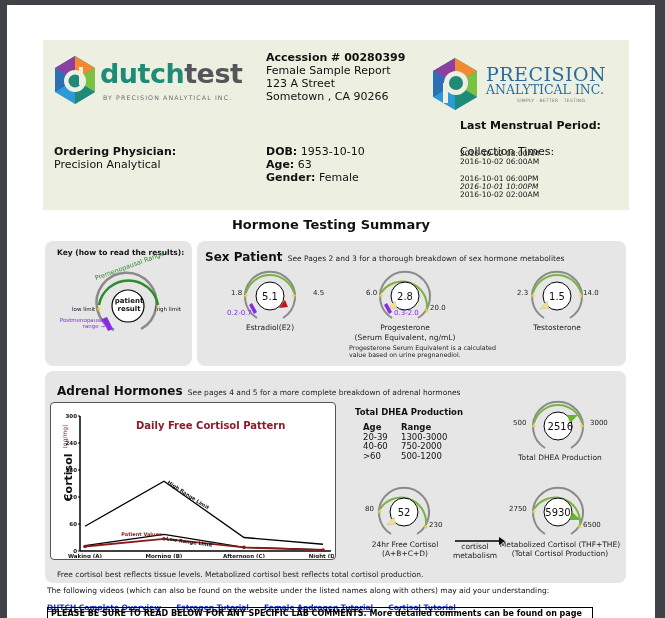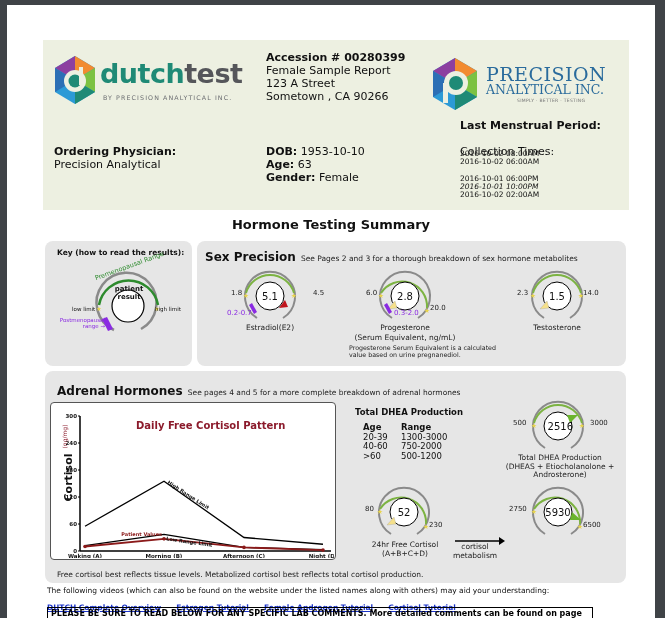--- a/index.html
+++ b/index.html
@@ -103,29 +103,29 @@
     <div class="abs bold" style="left:12px;top:7px;font-size:7.5px;color:#111;">Key (how to read the results):</div>
     <svg class="abs" style="left:0;top:20px;" width="147" height="80" viewBox="0 0 147 80">
       <path d="M 69 69 A 30 30 0 1 1 96 68" fill="none" stroke="#8a8a8a" stroke-width="2.5"></path>
       <path d="M 54 44 A 30 30 0 0 1 113 44" fill="none" stroke="#2e8b2e" stroke-width="2.5"></path>
       <circle cx="83" cy="45" r="16" fill="#fff" stroke="#000" stroke-width="1.2"></circle>
       <polygon points="57,58 62,56 68,68 63,70" fill="#8a2be2"></polygon>
       <text x="54" y="50" font-size="6" text-anchor="middle" fill="#e8d44d">★</text>
       <text x="112" y="50" font-size="6" text-anchor="middle" fill="#e8d44d">★</text>
     </svg>
     <div class="abs" style="left:48px;top:21px;font-size:6.5px;color:#2e8b2e;transform:rotate(-20deg);">Premenopausal Range</div>
-    <div class="abs bold" style="left:69px;top:44px;width:30px;text-align:center;font-size:7px;line-height:8px;color:#111;"><span>patient</span><br><span>result</span></div>
+    <div class="abs bold" style="left:69px;top:56px;width:30px;text-align:center;font-size:7px;line-height:8px;color:#111;"><span>patient</span><br><span>result</span></div>
     <div class="abs" style="left:27px;top:65px;font-size:5.5px;color:#111;">low limit</div>
     <div class="abs" style="left:110px;top:65px;font-size:5.5px;color:#111;">high limit</div>
     <div class="abs" style="left:4px;top:76px;font-size:5.5px;color:#8a2be2;line-height:6px;text-align:right;width:56px;"><span>Postmenopausal</span><br><span>range</span> →</div>
   </div>
 
   <div class="panel" style="left:190px;top:236px;width:429px;height:125px;">
     <div class="abs" style="left:8px;top:5px;white-space:nowrap;">
-      <span class="section-title">Sex Precision</span>
+      <span class="section-title">Sex Patient</span>
       <span class="section-note">See Pages 2 and 3 for a thorough breakdown of sex hormone metabolites</span>
     </div>
 
     <svg class="abs" style="left:38px;top:22px;" width="70" height="62" viewBox="0 0 70 62">
       <path d="M 22 55 A 25 25 0 1 1 48 55" fill="none" stroke="#8a8a8a" stroke-width="2"></path>
       <path d="M 11 30 A 25 25 0 0 1 59 30" fill="none" stroke="#7cb342" stroke-width="2"></path>
       <circle cx="35" cy="33" r="14" fill="#fff" stroke="#000" stroke-width="1"></circle>
       <polygon points="50,37 44,45 53,44" fill="#c0141c"></polygon>
       <polygon points="14,42 17,40 22,49 19,51" fill="#8a2be2"></polygon>
       <text x="11" y="35" font-size="7" text-anchor="middle" fill="#e8d44d">★</text>
@@ -192,21 +192,21 @@
       <path d="M 22 55 A 25 25 0 1 1 48 55" fill="none" stroke="#8a8a8a" stroke-width="2"></path>
       <path d="M 11 30 A 25 25 0 0 1 59 30" fill="none" stroke="#7cb342" stroke-width="2"></path>
       <circle cx="35" cy="33" r="14" fill="#fff" stroke="#000" stroke-width="1"></circle>
       <polygon points="44,22 55,22 47,30" fill="#6ab42d"></polygon>
       <text x="11" y="35" font-size="7" text-anchor="middle" fill="#e8d44d">★</text>
       <text x="59" y="35" font-size="7" text-anchor="middle" fill="#e8d44d">★</text>
     </svg>
     <div class="abs" style="left:498px;top:50px;width:30px;text-align:right;font-size:10px;color:#111;">2516</div>
     <div class="abs lim" style="left:468px;top:48px;">500</div>
     <div class="abs lim" style="left:545px;top:48px;">3000</div>
-    <div class="abs gauge-label" style="left:440px;top:83px;width:150px;line-height:8.5px;"><span>Total DHEA Production</span><br><span>(DHEAS + Etiocholanolone + Androsterone)</span></div>
+    <div class="abs gauge-label" style="left:440px;top:83px;width:150px;line-height:8.5px;"><span>Total DHEA Production</span><br></div>
 
     <svg class="abs" style="left:324px;top:108px;" width="70" height="62" viewBox="0 0 70 62">
       <path d="M 22 55 A 25 25 0 1 1 48 55" fill="none" stroke="#8a8a8a" stroke-width="2"></path>
       <path d="M 11 30 A 25 25 0 0 1 57 45" fill="none" stroke="#7cb342" stroke-width="2"></path>
       <circle cx="35" cy="33" r="14" fill="#fff" stroke="#000" stroke-width="1"></circle>
       <polygon points="25,38 18,46 27,45" fill="#f5e08a" stroke="#999" stroke-width="0.3"></polygon>
       <text x="11" y="35" font-size="7" text-anchor="middle" fill="#e8d44d">★</text>
       <text x="57" y="50" font-size="7" text-anchor="middle" fill="#e8d44d">★</text>
     </svg>
     <div class="abs" style="left:349px;top:136px;width:20px;text-align:center;font-size:10px;color:#111;">52</div>
@@ -224,20 +224,21 @@
       <path d="M 22 55 A 25 25 0 1 1 48 55" fill="none" stroke="#8a8a8a" stroke-width="2"></path>
       <path d="M 11 30 A 25 25 0 0 1 57 45" fill="none" stroke="#7cb342" stroke-width="2"></path>
       <circle cx="35" cy="33" r="14" fill="#fff" stroke="#000" stroke-width="1"></circle>
       <polygon points="49,33 58,41 47,41" fill="#6ab42d"></polygon>
       <text x="11" y="35" font-size="7" text-anchor="middle" fill="#e8d44d">★</text>
       <text x="57" y="50" font-size="7" text-anchor="middle" fill="#e8d44d">★</text>
     </svg>
     <div class="abs" style="left:498px;top:136px;width:30px;text-align:center;font-size:10px;color:#111;">5930</div>
     <div class="abs lim" style="left:464px;top:134px;">2750</div>
     <div class="abs lim" style="left:538px;top:150px;">6500</div>
+    <div class="abs gauge-label" style="left:450px;top:170px;width:130px;line-height:8.5px;"><span>Metabolized Cortisol (THF+THE)</span><br><span>(Total Cortisol Production)</span></div>
 
     <div class="abs" style="left:12px;top:199px;font-size:7.5px;color:#222;">Free cortisol best reflects tissue levels. Metabolized cortisol best reflects total cortisol production.</div>
   </div>
 
   <div class="chart-frame" style="left:43px;top:397px;">
     <svg id="chart-svg" width="283" height="155" viewBox="0 0 283 155">
           <line x1="29" y1="13" x2="29" y2="148" stroke="#000" stroke-width="1.5"></line>
           <line x1="29" y1="148" x2="280" y2="148" stroke="#000" stroke-width="1.5"></line>
           <line x1="27" y1="148" x2="29" y2="148" stroke="#000" stroke-width="1"></line>
           <text x="26" y="150" font-size="5.5" text-anchor="end" font-weight="bold" fill="#111">0</text>

